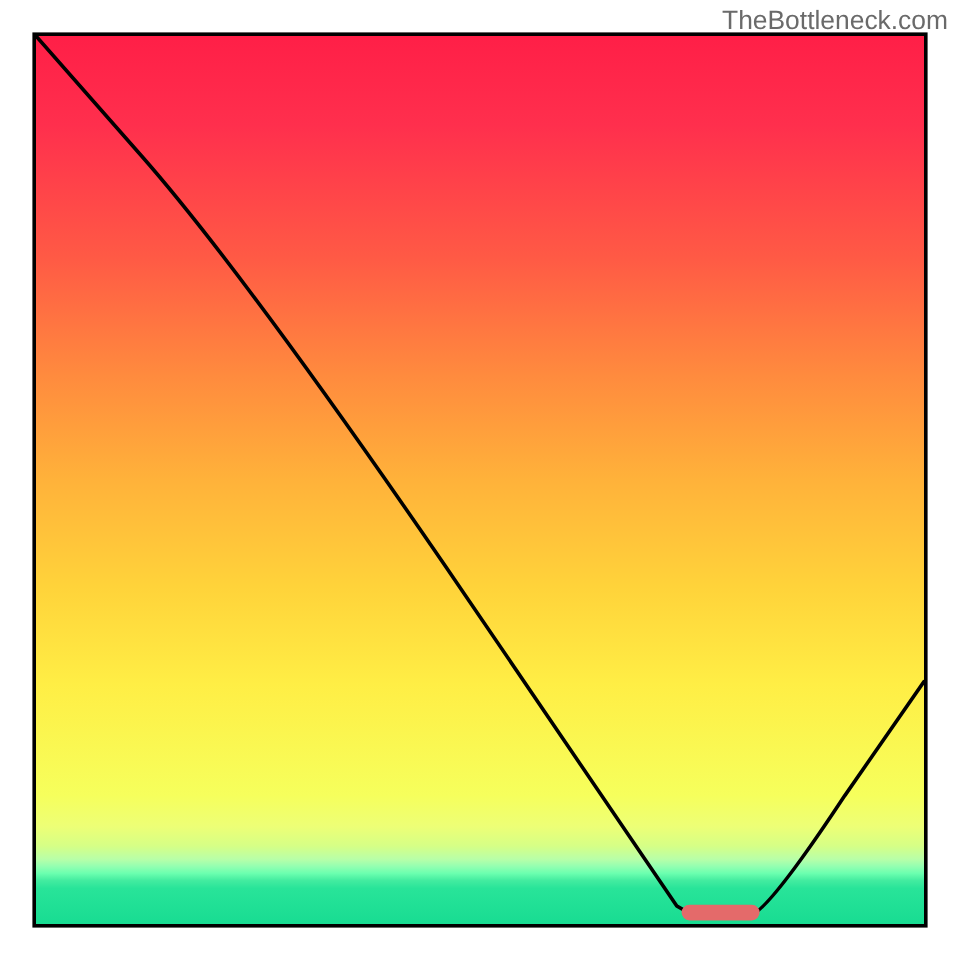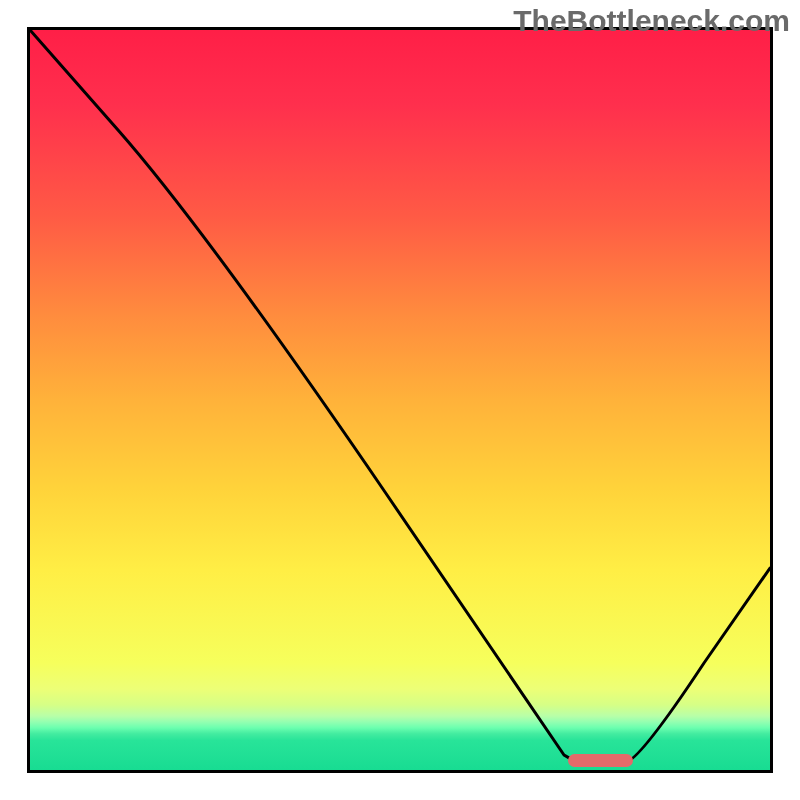--- a/index.html
+++ b/index.html
@@ -14,22 +14,22 @@
   .chart-container {
     position: relative;
     width: 800px;
     height: 800px;
   }
   .watermark {
     position: absolute;
     top: 4px;
     right: 10px;
     color: #6a6a6a;
-    font-size: 30px;
-    font-weight: 700;
+    font-size: 22px;
+    font-weight: 400;
     z-index: 10;
     user-select: none;
   }
   .plot-area {
     position: absolute;
     left: 27px;
     top: 27px;
     width: 746px;
     height: 746px;
     border: 3px solid #000000;

